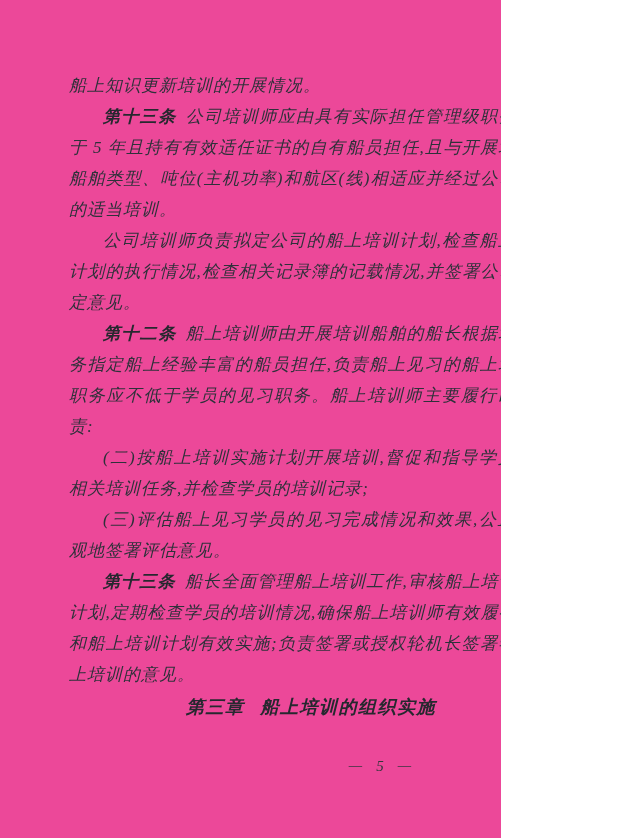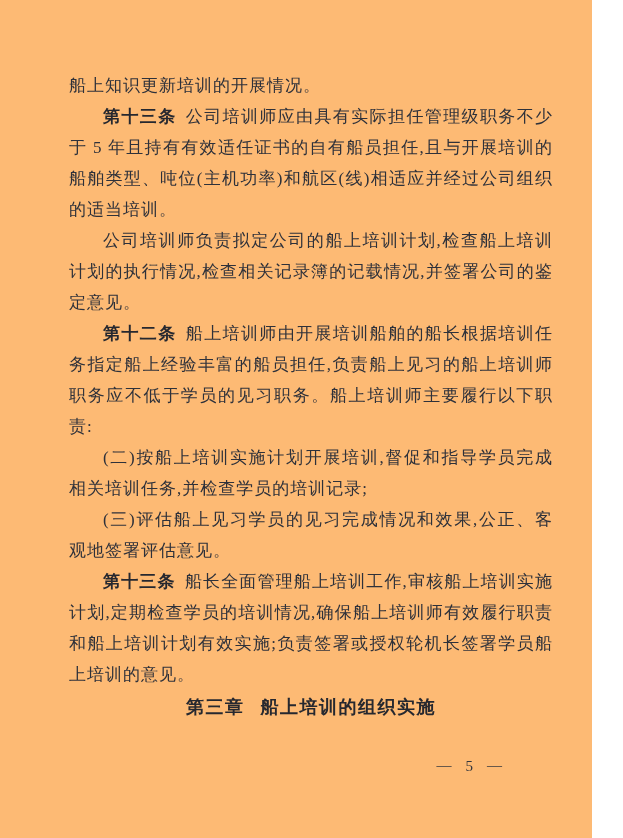--- a/index.html
+++ b/index.html
@@ -2,26 +2,27 @@
 <html><head>
 <meta charset="utf-8">
 <style>
   html, body {
     margin: 0;
     padding: 0;
     background: #ffffff;
   }
   .page {
     position: relative;
-    width: 592px;
+    width: 501px;
     height: 838px;
-    background: #fdba74;
+    background: #ec4899;
     overflow: hidden;
     font-family: "Liberation Serif", "DejaVu Serif", serif;
     color: #2e313a;
+    font-style: italic;
   }
   .content {
     position: absolute;
     left: 69px;
     top: 70px;
     width: 484px;
   }
   .para {
     margin: 0;
     font-size: 17px;

